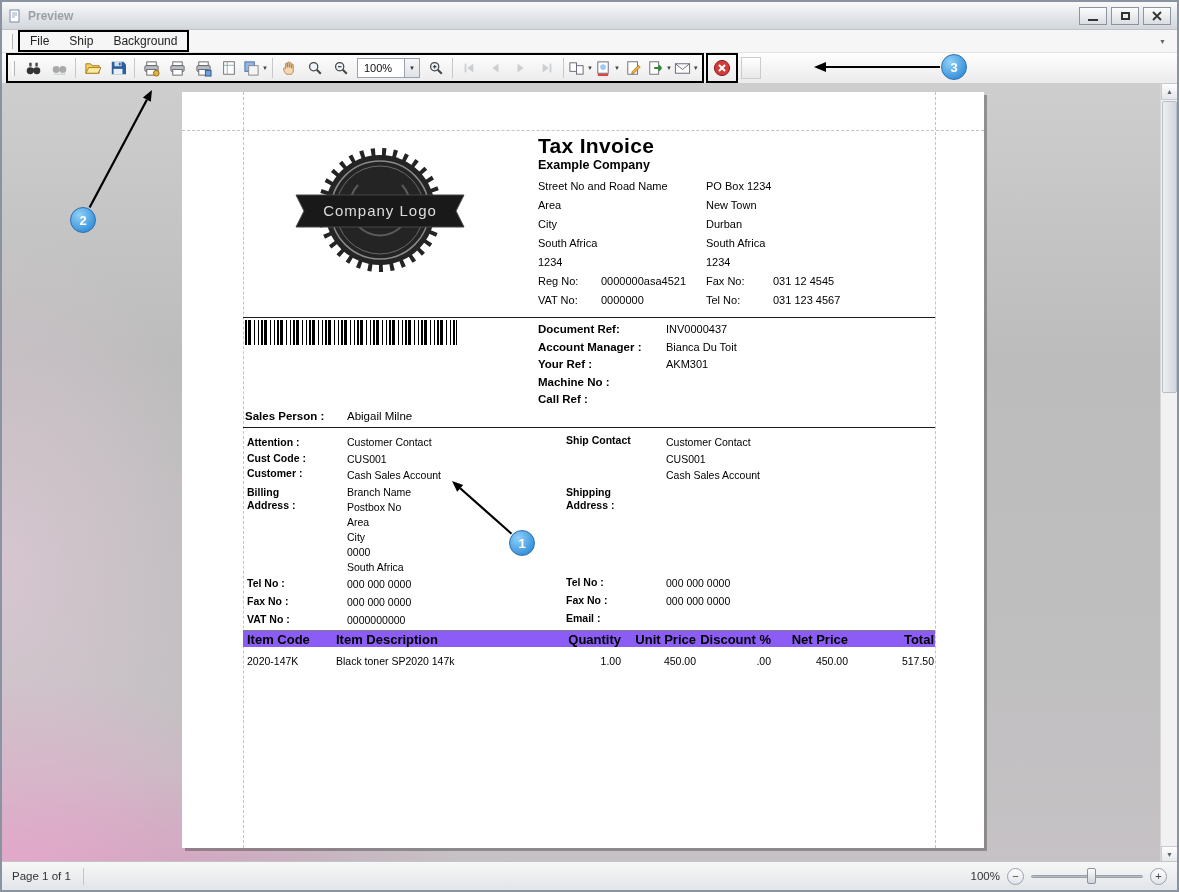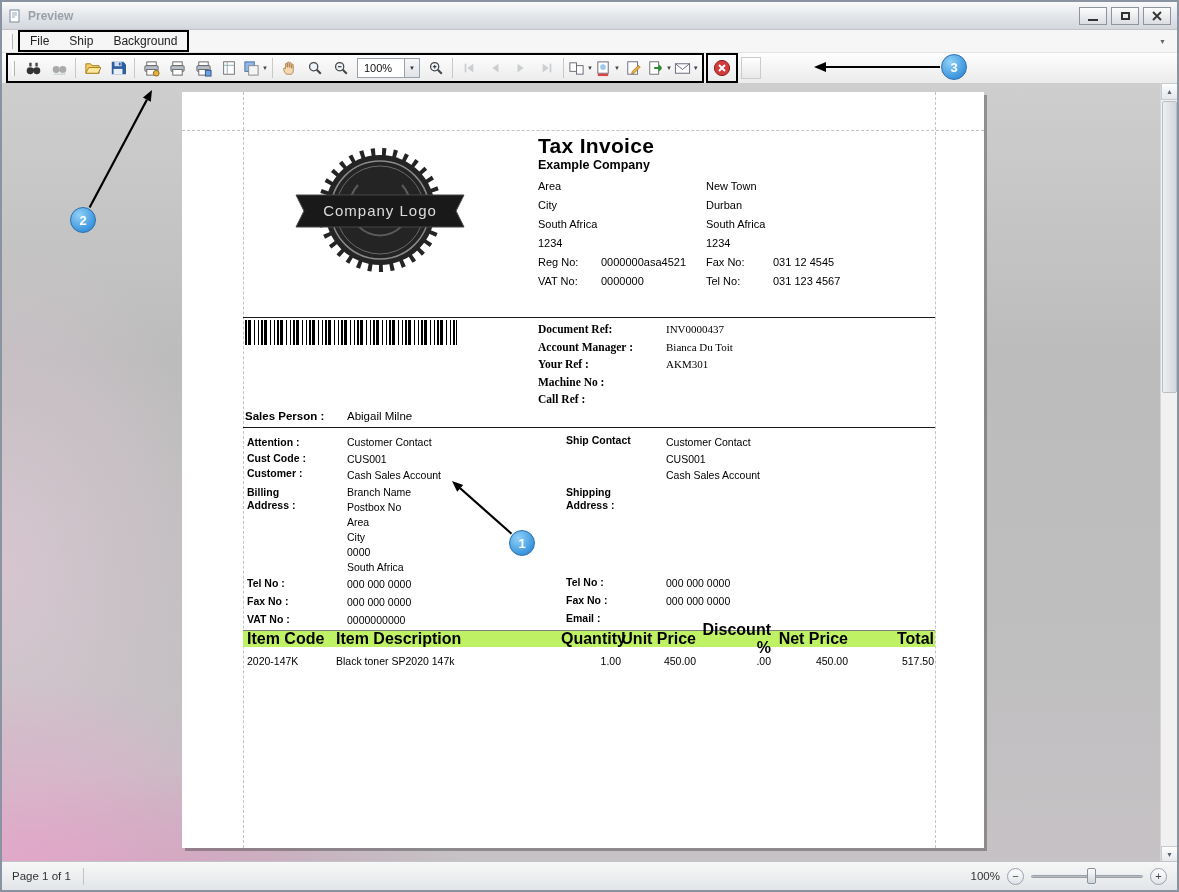--- a/index.html
+++ b/index.html
@@ -91,32 +91,32 @@
   .co-block { left:356px; top:64px; width:340px; font-size:11px; line-height:19px; color:#000; }
   .co-name { font-weight:bold; font-size:12.5px; margin-bottom:2px; }
   .addr-row { display:grid; grid-template-columns:168px 1fr; }
   .reg-row { display:grid; grid-template-columns:63px 105px 67px 1fr; }
 
   .logo { position:absolute; left:104px; top:55px; }
 
   .barcode { position:absolute; left:63px; top:228px; width:212px; height:25px;
     background:repeating-linear-gradient(90deg,#000 0 2px,#fff 2px 3px,#000 3px 6px,#fff 6px 9px,#000 9px 10px,#fff 10px 13px,#000 13px 14px,#fff 14px 16px); }
 
-  .doc-block { left:356px; top:229px; width:340px; font-size:11px; line-height:17.5px; color:#000;font-family:Liberation Serif, serif; }
+  .doc-block { left:356px; top:229px; width:340px; font-size:11px; line-height:17.5px; color:#000; }
   .doc-row { display:grid; grid-template-columns:128px 1fr; }
   .doc-row .b { font-size:11.5px; }
 
   .sales-row { left:63px; top:318px; font-size:11.5px; display:grid; grid-template-columns:102px 1fr; width:280px; color:#000; }
 
   .pl { font-size:10.5px; font-weight:bold; color:#000; }
   .pv { font-size:10.5px; color:#000; }
   .wrapnarrow { display:inline-block; }
 
-  .items-head { position:absolute; left:61px; top:538px; width:692px; height:17px; background:#bef264;
-                border-top:1px solid #7e7e7e; display:flex; align-items:center; font-size:16px; font-weight:bold; color:#000; }
+  .items-head { position:absolute; left:61px; top:538px; width:692px; height:17px; background:#8b5cf6;
+                border-top:1px solid #7e7e7e; display:flex; align-items:center; font-size:13px; font-weight:bold; color:#000; }
   .items-row  { position:absolute; left:61px; top:563px; width:692px; display:flex; font-size:10.5px; color:#000; }
   .c1{width:93px; padding-left:4px;} .c2{width:225px;} .c3{width:60px; text-align:right;}
   .c4{width:75px; text-align:right;} .c5{width:75px; text-align:right;}
   .c6{width:77px; text-align:right;} .c7{width:87px; text-align:right; padding-right:1px;}
 
   
   .anno-layer { position:absolute; inset:0; pointer-events:none; z-index:60; }
   .badge { position:absolute; width:26px; height:26px; border-radius:50%; z-index:61;
            background:radial-gradient(circle at 35% 30%, #90d1f8, #3d96dd 70%, #2b7fc4);
            border:1px solid #2a6fae; color:#fff; font-size:13px; font-weight:bold;
@@ -350,20 +350,24 @@
         <circle cx="94" cy="63" r="44" fill="none" stroke="#6a6a6a" stroke-width="1"></circle>
         <path d="M72 38a30 30 0 1 0 44 0" stroke="#5c5c5c" stroke-width="2" fill="none"></path>
         <path d="M10 48 H178 L170 64 L178 80 H10 L18 64 Z" fill="#191919" stroke="#474747"></path>
         <text x="94" y="69" text-anchor="middle" font-size="15" fill="#dcdcdc" letter-spacing="1">Company Logo</text>
       </svg>
 
       <div class="al inv-title">Tax Invoice</div>
 
       <div class="al co-block">
         <div class="co-name">Example Company</div>
+        <div class="addr-row">
+            <span>Street No and Road Name</span>
+            <span>PO Box 1234</span>
+          </div>
         <div class="addr-row">
             <span>Area</span>
             <span>New Town</span>
           </div>
         <div class="addr-row">
             <span>City</span>
             <span>Durban</span>
           </div>
         <div class="addr-row">
             <span>South Africa</span>

